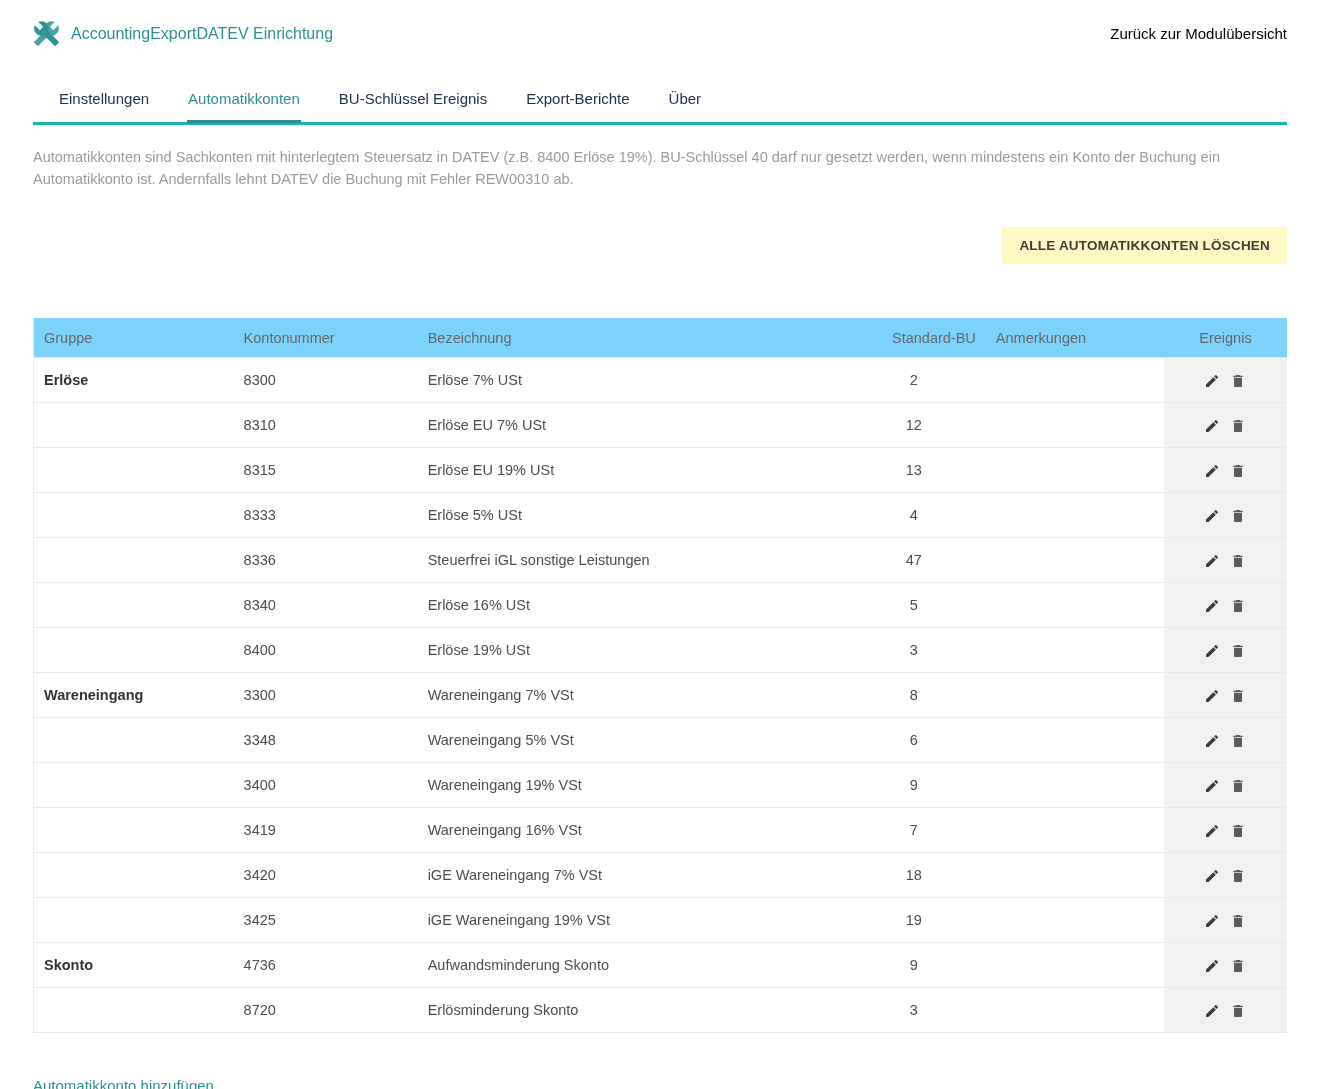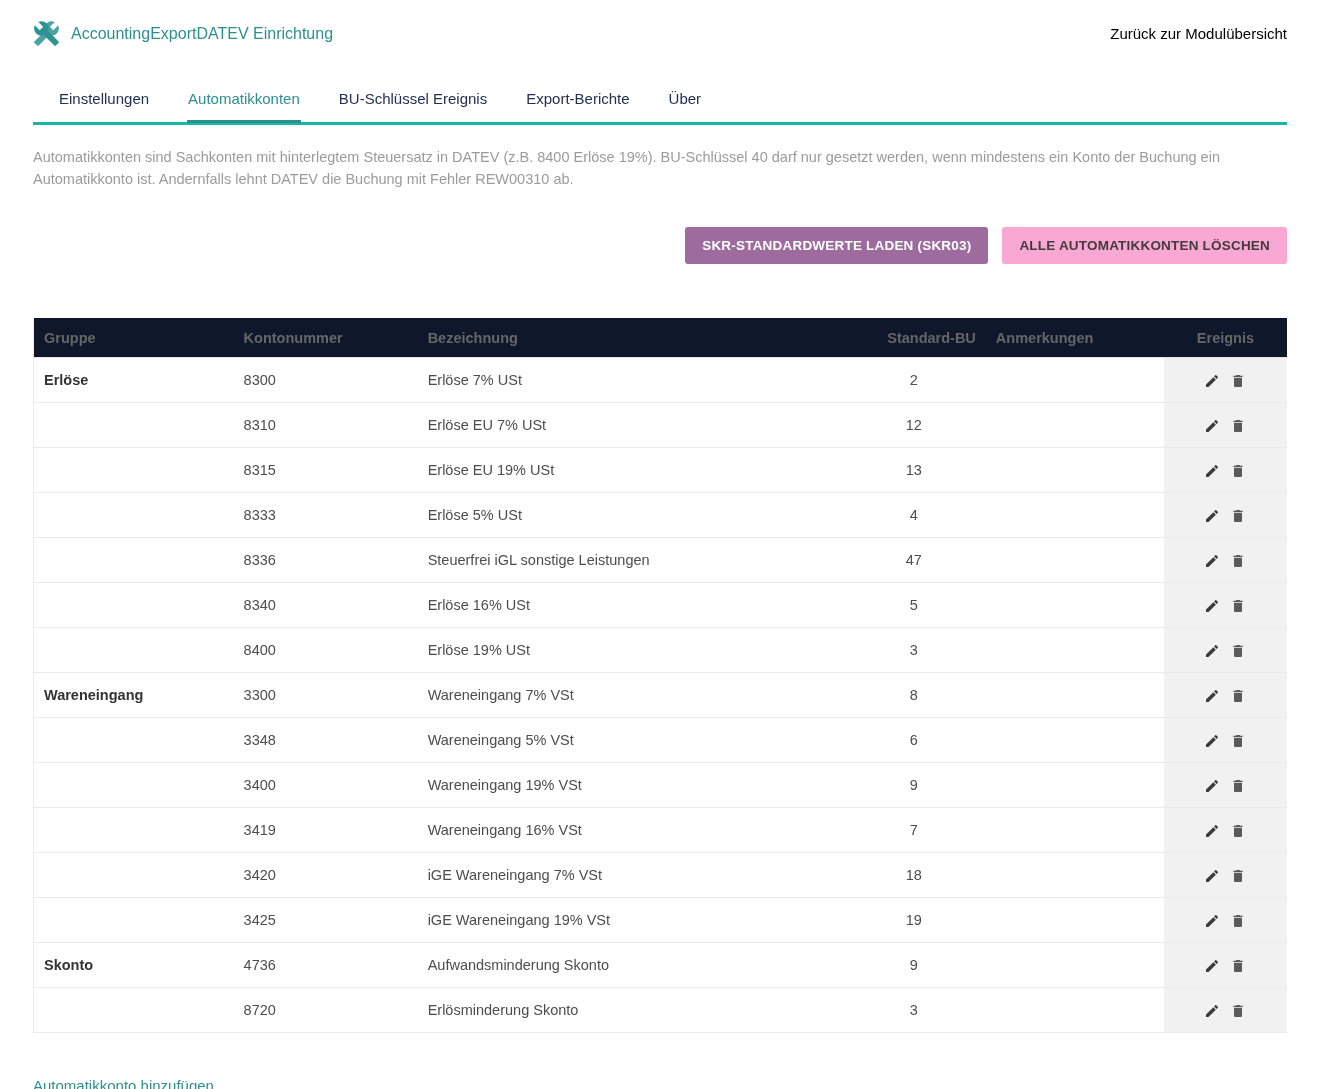--- a/index.html
+++ b/index.html
@@ -29,26 +29,26 @@
   
   .description { margin-top:21px; color:#9b9b9b; font-size:14.5px; line-height:1.55; max-width:1222px; }
 
   
   .actions { display:flex; justify-content:flex-end; gap:14px; margin-top:36px; }
   .btn {
     font-family:inherit; font-weight:bold; font-size:13.5px; letter-spacing:.2px;
     padding:11px 17px; border-radius:3px; border:none; cursor:pointer;
   }
   .btn-purple { background:#9d6b9e; color:#ffffff; }
-  .btn-beige  { background:#f9a8d4; color:#413c3b; }
+  .btn-beige  { background:#fef9c3; color:#413c3b; }
 
   
   table { width:100%; border-collapse:collapse; margin-top:54px; border-left:1px solid #ececec; }
   thead th {
-    background:#0f172a; color:#666; font-weight:700; font-size:14.5px;
+    background:#7dd3fc; color:#666; font-weight:400; font-size:14.5px;
     text-align:left; height:40px; padding:0 10px;
     border-bottom:1px solid #e5e5e5;
   }
   tbody td {
     height:45px; padding:0 10px; font-size:14.5px; color:#4d4d4d;
     border-bottom:1px solid #eaeaea; background:#fff;
   }
   th:nth-child(1){ width:200px; }
   th:nth-child(2){ width:184px; }
   th:nth-child(3){ width:424px; }
@@ -87,21 +87,20 @@
       <div class="tab">Einstellungen</div>
       <div class="tab active">Automatikkonten</div>
       <div class="tab">BU-Schlüssel Ereignis</div>
       <div class="tab">Export-Berichte</div>
       <div class="tab">Über</div>
     </div>
 
   <p class="description">Automatikkonten sind Sachkonten mit hinterlegtem Steuersatz in DATEV (z.B. 8400 Erlöse 19%). BU-Schlüssel 40 darf nur gesetzt werden, wenn mindestens ein Konto der Buchung ein Automatikkonto ist. Andernfalls lehnt DATEV die Buchung mit Fehler REW00310 ab.</p>
 
   <div class="actions">
-    <button class="btn btn-purple">SKR-STANDARDWERTE LADEN (SKR03)</button>
     <button class="btn btn-beige">ALLE AUTOMATIKKONTEN LÖSCHEN</button>
   </div>
 
   <table>
     <thead>
       <tr>
           <th>Gruppe</th>
           <th>Kontonummer</th>
           <th>Bezeichnung</th>
           <th>Standard-BU</th>

